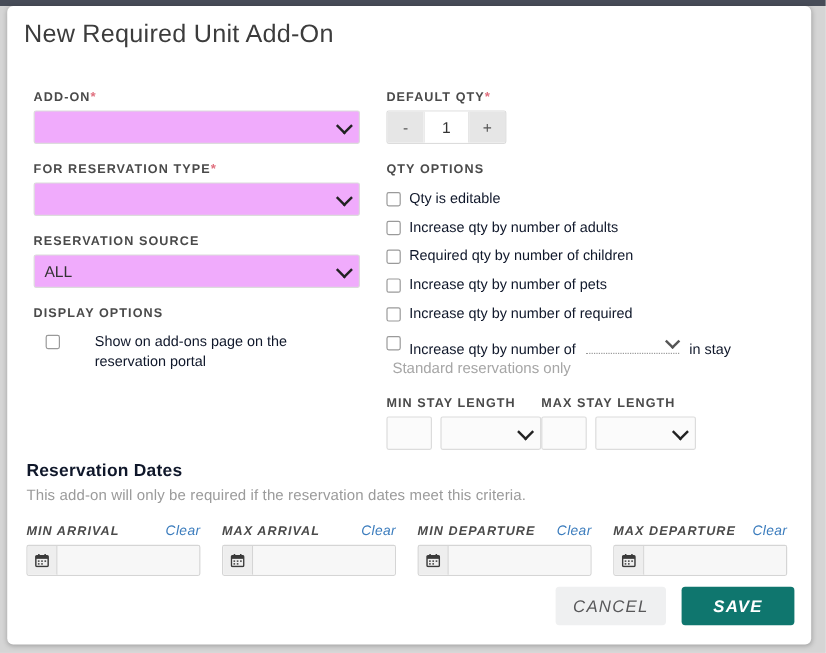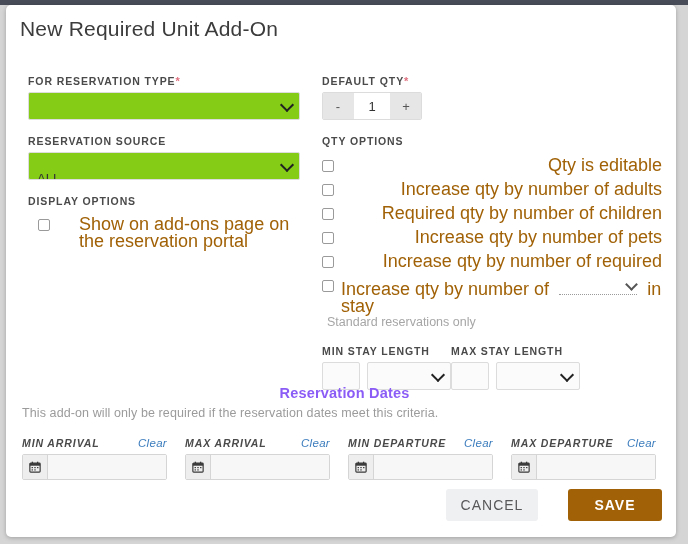--- a/index.html
+++ b/index.html
@@ -59,28 +59,28 @@
     text-transform: uppercase;
     font-weight: bold;
     white-space: nowrap;
   }
   .req {
     color: #e0707f;
     font-size: 11px;
   }
   .sel {
     box-sizing: border-box;
-    background: #84cc16;
+    background: #f0abfc;
     border: 1px solid #dcdcdc;
     border-radius: 2px;
     height: 28px;
     position: relative;
     font-size: 13px;
     color: #333;
-    padding: 12px 22px 0 8px;
+    padding: 0 22px 0 8px;
     line-height: 27px;
     overflow: hidden;
     white-space: nowrap;
   }
   .chev {
     position: absolute;
     right: 7px;
     top: 50%;
     width: 8px;
     height: 8px;
@@ -93,23 +93,22 @@
   .col-left { position: absolute; left: 22px; top: 70px; width: 272px; }
   .col-right { position: absolute; left: 316px; top: 70px; width: 340px; }
 
   .lbl-block { margin-bottom: 5px; }
   .grp { margin-bottom: 15px; }
 
   .cb-row {
     display: flex;
     align-items: flex-start;
     margin-bottom: 7px;
-    font-size: 18px;
-    color: #a16207;
-    justify-content: space-between;
+    font-size: 12px;
+    color: #0f172a;
   }
   .cb {
     box-sizing: border-box;
     width: 12px; height: 12px;
     min-width: 12px;
     border: 1px solid #9a9a9a;
     border-radius: 2px;
     background: #fff;
     margin-right: 7px;
     margin-top: 3px;
@@ -187,23 +186,22 @@
     border: 1px solid #dcdcdc;
     border-radius: 2px;
     position: relative;
   }
 
   
   .section { position: absolute; left: 16px; top: 380px; width: 645px; }
   .section-title {
     font-size: 14.5px;
     font-weight: bold;
-    color: #8b5cf6;
+    color: #0f172a;
     letter-spacing: 0.2px;
-    text-align: center;
   }
   .section-desc {
     font-size: 12.5px;
     color: #9b9b9b;
     margin-top: 5px;
     letter-spacing: 0.1px;
   }
   .dates-row {
     display: flex;
     margin-top: 17px;
@@ -239,56 +237,66 @@
     justify-content: center;
   }
   .date-fill { flex: 1; background: #f7f7f7; }
 
   
   .footer {
     position: absolute;
     right: 14px;
     bottom: 16px;
     display: flex;
-    gap: 30px;
+    gap: 13px;
+    font-style: italic;
   }
   .btn {
     border-radius: 3px;
     font-size: 14px;
     letter-spacing: 1px;
     display: flex;
     align-items: center;
     justify-content: center;
     height: 32px;
   }
   .btn-cancel {
     width: 92px;
     background: #eff0f1;
     color: #58585a;
   }
   .btn-save {
     width: 94px;
-    background: #a16207;
+    background: #0f766e;
     color: #ffffff;
     font-weight: bold;
   }
 </style>
 </head>
 <body>
 
 <div class="backdrop"></div>
 <div class="top-bar"></div>
 
 <div class="modal">
   <div class="modal-body">
 
     <div class="title">New Required Unit Add-On</div>
 
     <div class="col-left">
 
+      <div class="grp">
+        <div class="field-label lbl-block">
+          <span>ADD-ON</span><span class="req">*</span>
+        </div>
+        <div class="sel">
+          <span></span>
+          <span class="chev"></span>
+        </div>
+      </div>
 
       <div class="grp">
         <div class="field-label lbl-block">
           <span>FOR RESERVATION TYPE</span><span class="req">*</span>
         </div>
         <div class="sel">
           <span></span>
           <span class="chev"></span>
         </div>
       </div>

